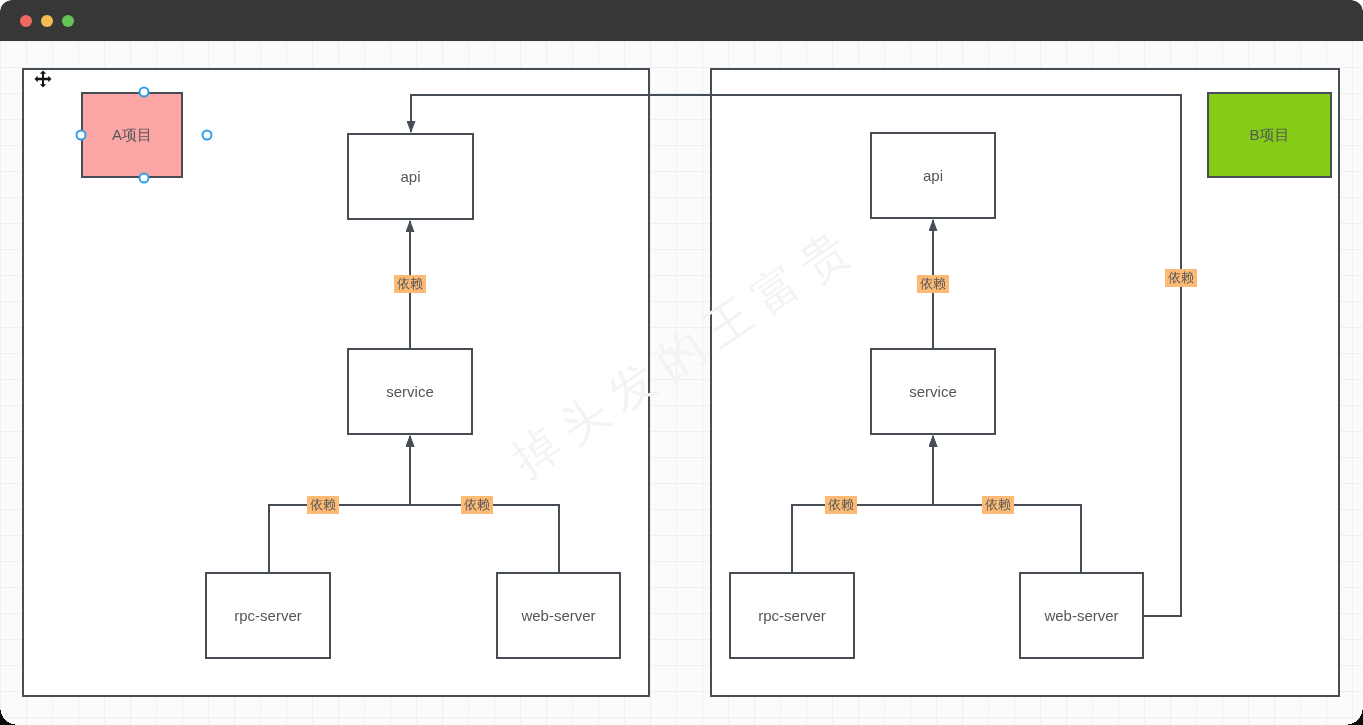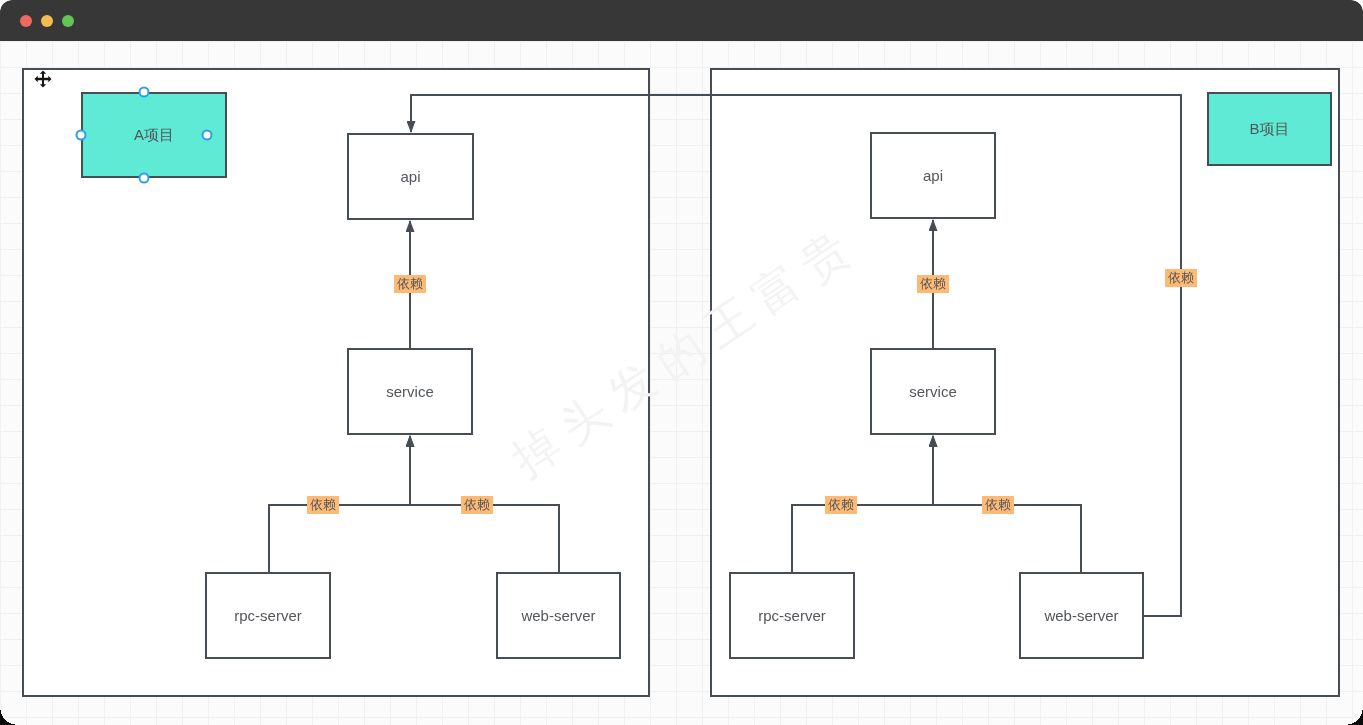--- a/index.html
+++ b/index.html
@@ -103,26 +103,26 @@
         <polyline points="1081,572 1081,505 933,505 933,436" marker-end="url(#arrow)"></polyline>
         <polyline points="1144,616 1181,616 1181,95 411,95 411,132" marker-end="url(#arrow)"></polyline>
       </svg>
       <div class="edge-label" style="left: 410px; top: 284px;">依赖</div>
       <div class="edge-label" style="left: 323px; top: 505px;">依赖</div>
       <div class="edge-label" style="left: 477px; top: 505px;">依赖</div>
       <div class="edge-label" style="left: 933px; top: 284px;">依赖</div>
       <div class="edge-label" style="left: 841px; top: 505px;">依赖</div>
       <div class="edge-label" style="left: 998px; top: 505px;">依赖</div>
       <div class="edge-label" style="left: 1181px; top: 278px;">依赖</div>
-      <div class="node" style="left: 81px; top: 92px; width: 146px; height: 86px; background: #5eead4;">A项目</div>
+      <div class="node" style="left: 81px; top: 92px; width: 102px; height: 86px; background: #fca5a5;">A项目</div>
       <div class="handle" style="left: 144px; top: 92px;"></div>
       <div class="handle" style="left: 207px; top: 135px;"></div>
       <div class="handle" style="left: 144px; top: 178px;"></div>
       <div class="handle" style="left: 81px; top: 135px;"></div>
-      <div class="node" style="left: 1207px; top: 92px; width: 125px; height: 74px; background: #5eead4;">B项目</div>
+      <div class="node" style="left: 1207px; top: 92px; width: 125px; height: 86px; background: #84cc16;">B项目</div>
       <div class="node" style="left: 347px; top: 133px; width: 127px; height: 87px; background: rgb(255, 255, 255);">api</div>
       <div class="node" style="left: 347px; top: 348px; width: 126px; height: 87px; background: rgb(255, 255, 255);">service</div>
       <div class="node" style="left: 205px; top: 572px; width: 126px; height: 87px; background: rgb(255, 255, 255);">rpc-server</div>
       <div class="node" style="left: 496px; top: 572px; width: 125px; height: 87px; background: rgb(255, 255, 255);">web-server</div>
       <div class="node" style="left: 870px; top: 132px; width: 126px; height: 87px; background: rgb(255, 255, 255);">api</div>
       <div class="node" style="left: 870px; top: 348px; width: 126px; height: 87px; background: rgb(255, 255, 255);">service</div>
       <div class="node" style="left: 729px; top: 572px; width: 126px; height: 87px; background: rgb(255, 255, 255);">rpc-server</div>
       <div class="node" style="left: 1019px; top: 572px; width: 125px; height: 87px; background: rgb(255, 255, 255);">web-server</div>
     </div>
 

